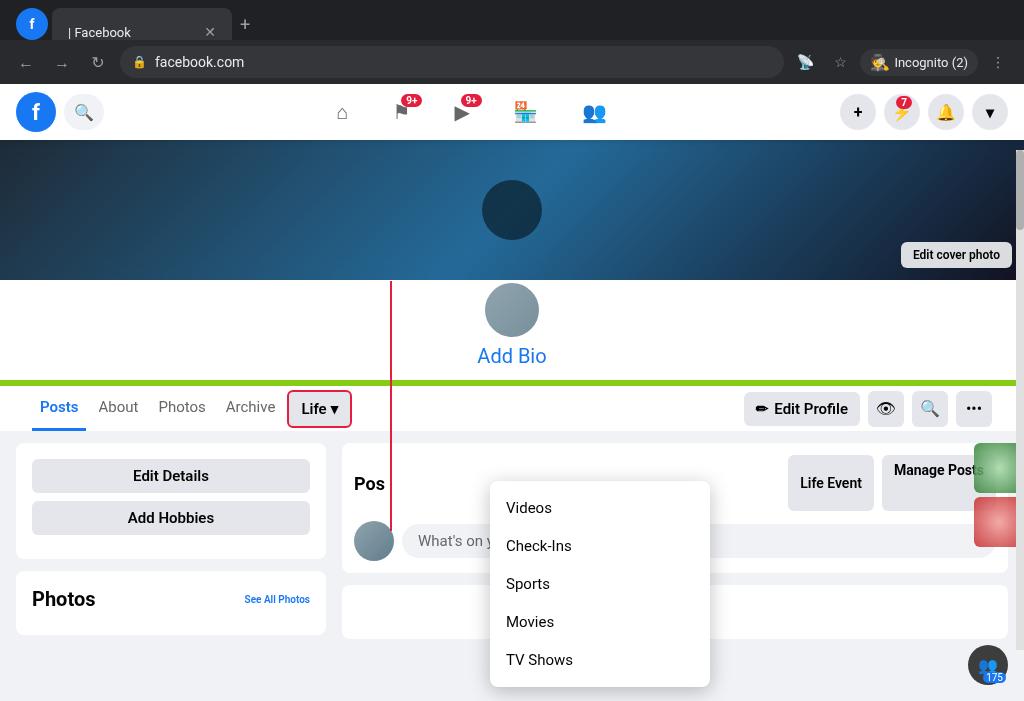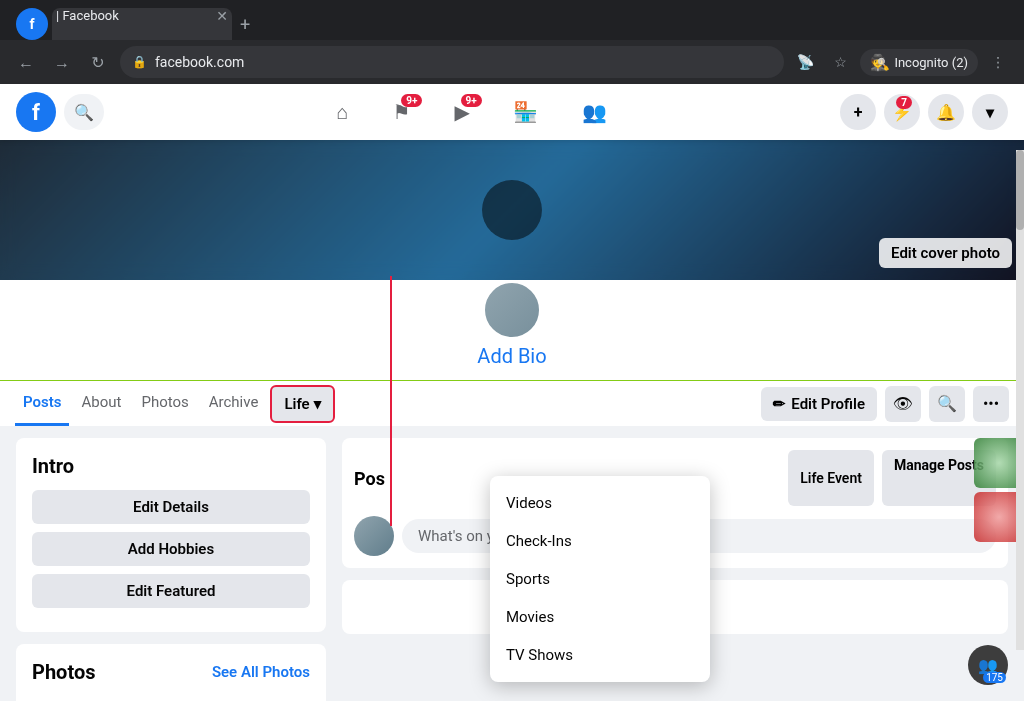--- a/index.html
+++ b/index.html
@@ -1,18 +1,18 @@
 <!DOCTYPE html>
 <html><head>
   <meta charset="utf-8">
   <style>
     * { margin: 0; padding: 0; box-sizing: border-box; }
     body { font-family: -apple-system, BlinkMacSystemFont, 'Segoe UI', Roboto, sans-serif; background: #f0f2f5; width: 1024px; height: 701px; overflow: hidden; }
     .browser-tab-bar { display: flex; align-items: center; padding: 8px 0 0 0; background: #202124; height: 40px; }
-    .browser-tab { display: flex; align-items: flex-start; background: #35363a; border-radius: 8px 8px 0 0; padding: 0 4px; height: 32px; min-width: 180px; color: #e8eaed; font-size: 13px; gap: 8px; }
+    .browser-tab { display: flex; align-items: flex-end; background: #35363a; border-radius: 8px 8px 0 0; padding: 0 16px; height: 32px; min-width: 180px; color: #e8eaed; font-size: 13px; gap: 8px; }
     .tab-close { color: #9aa0a6; font-size: 14px; cursor: pointer; margin-left: auto; }
     .new-tab-btn { color: #9aa0a6; font-size: 18px; padding: 0 8px; cursor: pointer; }
     .browser-nav { display: flex; align-items: center; padding: 6px 12px; gap: 8px; background: #292a2d; height: 44px; }
     .nav-btn { color: #9aa0a6; font-size: 16px; cursor: pointer; width: 28px; height: 28px; display: flex; align-items: center; justify-content: center; border-radius: 50%; }
     .address-bar { flex: 1; background: #35363a; border-radius: 20px; height: 32px; display: flex; align-items: center; padding: 0 12px; gap: 8px; }
     .address-bar .lock-icon { color: #9aa0a6; font-size: 12px; }
     .address-text { color: #e8eaed; font-size: 14px; }
     .nav-icons-right { display: flex; align-items: center; gap: 6px; }
     .nav-icon-btn { color: #9aa0a6; font-size: 14px; cursor: pointer; width: 28px; height: 28px; display: flex; align-items: center; justify-content: center; border-radius: 50%; }
     .incognito-badge { display: flex; align-items: center; gap: 4px; background: #35363a; border-radius: 20px; padding: 4px 10px; color: #e8eaed; font-size: 13px; cursor: pointer; }
@@ -27,42 +27,42 @@
     .badge { position: absolute; top: 2px; right: 8px; background: #e41e3f; color: white; border-radius: 10px; font-size: 10px; font-weight: bold; padding: 1px 5px; min-width: 16px; text-align: center; }
     .fb-nav-right { display: flex; align-items: center; gap: 8px; }
     .nav-right-btn { width: 36px; height: 36px; background: #e4e6eb; border-radius: 50%; display: flex; align-items: center; justify-content: center; cursor: pointer; color: #050505; font-size: 16px; font-weight: bold; position: relative; }
     .messenger-btn { background: #e4e6eb; }
 
     
     .profile-section { background: white; }
     .cover-photo { width: 100%; height: 140px; background: linear-gradient(135deg, #2c3e50 0%, #3498db 50%, #1a1a2e 100%); position: relative; overflow: hidden; }
     .cover-blur { width: 100%; height: 100%; background: rgba(0,0,0,0.3); backdrop-filter: blur(8px); display: flex; align-items: center; justify-content: center; }
     .cover-circle { width: 60px; height: 60px; background: rgba(0,0,0,0.5); border-radius: 50%; }
-    .cover-edit-btn { position: absolute; bottom: 12px; right: 12px; background: rgba(255,255,255,0.85); border-radius: 6px; padding: 6px 12px; font-size: 15px; font-weight: 600; cursor: pointer; }
+    .cover-edit-btn { position: absolute; bottom: 12px; right: 12px; background: rgba(255,255,255,0.85); border-radius: 6px; padding: 6px 12px; font-size: 12px; font-weight: 600; cursor: pointer; }
 
     .profile-info-area { padding: 0 16px 12px; display: flex; flex-direction: column; align-items: center; }
     .add-bio-btn { color: #1877f2; font-size: 20px; cursor: pointer; margin-top: 4px; }
 
     
-    .profile-tabs { border-top: 1px solid #84cc16; padding: 0 15px; display: flex; align-items: center; gap: 4px; background: white; position: relative; }
+    .profile-tabs { border-top: 6px solid #84cc16; padding: 0 32px; display: flex; align-items: center; gap: 4px; background: white; position: relative; }
     .tab-item { padding: 12px 8px; font-size: 15px; color: #65676b; cursor: pointer; border-bottom: 3px solid transparent; white-space: nowrap; }
     .tab-item.active { color: #1877f2; border-bottom: 3px solid #1877f2; font-weight: 600; }
     .more-btn { padding: 8px 12px; background: #e4e6eb; border-radius: 6px; font-size: 15px; font-weight: 600; cursor: pointer; display: flex; align-items: center; gap: 4px; border: 2px solid #e41e3f; }
     .tab-actions { margin-left: auto; display: flex; align-items: center; gap: 8px; }
     .edit-profile-btn { display: flex; align-items: center; gap: 6px; background: #e4e6eb; border-radius: 6px; padding: 8px 12px; font-size: 15px; font-weight: 600; cursor: pointer; }
     .icon-btn { width: 36px; height: 36px; background: #e4e6eb; border-radius: 6px; display: flex; align-items: center; justify-content: center; cursor: pointer; font-size: 16px; color: #050505; }
 
     
     .left-col { width: 310px; flex-shrink: 0; }
     .card { background: white; border-radius: 8px; padding: 16px; margin-bottom: 12px; }
     .card-title { font-size: 20px; font-weight: 700; color: #050505; margin-bottom: 12px; }
     .card-btn { width: 100%; padding: 8px 0; background: #e4e6eb; border-radius: 6px; font-size: 15px; font-weight: 600; color: #050505; cursor: pointer; text-align: center; margin-bottom: 8px; }
     .photos-header { display: flex; justify-content: space-between; align-items: center; margin-bottom: 8px; }
     .photos-title { font-size: 20px; font-weight: 700; color: #050505; }
-    .see-all-link { color: #1877f2; font-size: 15px; font-weight: 600; cursor: pointer; }
+    .see-all-link { color: #1877f2; font-size: 10px; font-weight: 600; cursor: pointer; }
 
     
     .right-col { flex: 1; }
 
     
     .dropdown-overlay { position: absolute; top: 50px; left: 490px; z-index: 999; }
     .dropdown-menu { background: white; border-radius: 8px; box-shadow: 0 4px 20px rgba(0,0,0,0.25); min-width: 220px; padding: 8px 0; }
     .dropdown-item { padding: 10px 16px; font-size: 15px; color: #050505; cursor: pointer; }
 
     
@@ -189,24 +189,22 @@
         </div>
       </div>
     </div>
   </div>
 
   <div style="display:flex;gap:16px;padding:12px 16px;background:#f0f2f5;position:relative;">
 
     <div class="left-col">
 
       <div class="card">
-        <div class="card-title">Intro</div>
         <div class="card-btn">Edit Details</div>
         <div class="card-btn">Add Hobbies</div>
-        <div class="card-btn">Edit Featured</div>
       </div>
 
       <div class="card">
         <div class="photos-header">
           <span class="photos-title">Photos</span>
           <span class="see-all-link">See All Photos</span>
         </div>
       </div>
     </div>
 

